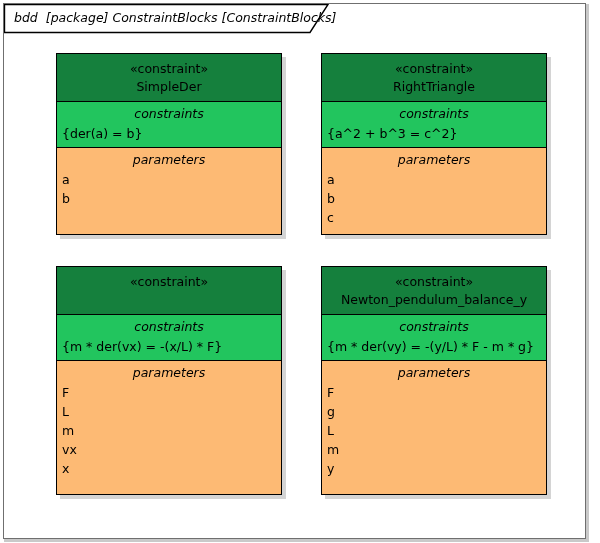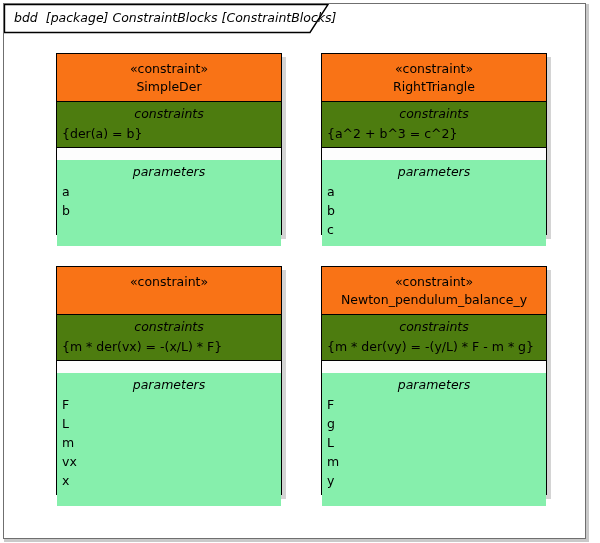--- a/index.html
+++ b/index.html
@@ -74,39 +74,38 @@
     box-sizing: border-box;
     z-index: 2;
   }
   .compartment {
     box-sizing: border-box;
     position: relative;
   }
   .comp-header {
     text-align: center;
     padding-top: 6px;
-    background: #f97316;
+    background: #15803d;
     border-bottom: 1px solid #000000;
   }
   .stereotype {
     font-size: 12.5px;
     line-height: 18px;
   }
   .block-name {
     font-size: 12.5px;
     line-height: 18px;
   }
   .comp-body {
     border-bottom: 1px solid #000000;
-    background: #4d7c0f;
+    background: #22c55e;
   }
   .comp-body.shaded {
-    background: #86efac;
+    background: #fdba74;
     border-bottom: none;
-    margin-top: 12px;
   }
   .comp-title {
     text-align: center;
     font-style: italic;
     font-size: 12.5px;
     line-height: 20px;
     padding-top: 2px;
   }
   .comp-line {
     text-align: left;

